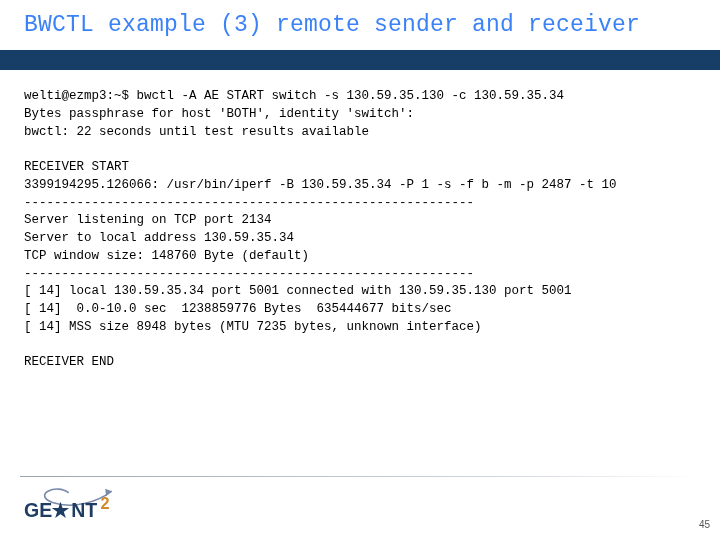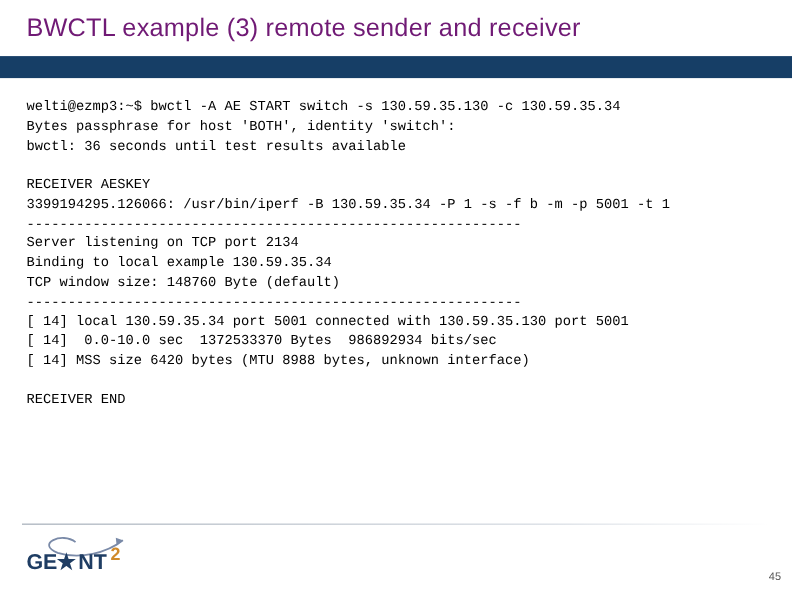--- a/index.html
+++ b/index.html
@@ -1,19 +1,19 @@
 <!DOCTYPE html>
 <html><head>
 <meta charset="utf-8">
 <style>
   * { box-sizing: border-box; margin: 0; padding: 0; }
   html, body { width: 720px; height: 540px; font-family: Arial, Helvetica, sans-serif; background: #fff; overflow: hidden; }
   .slide { width: 720px; height: 540px; position: relative; }
   .title-area { padding: 12px 20px 6px 24px; }
-  .title { font-size: 23px; font-weight: 400; color: #701a75; letter-spacing: 0.2px; }
+  .title { font-size: 23px; font-weight: 400; color: #3b82f6; letter-spacing: 0.2px; font-family: Liberation Mono, monospace; }
   .title-bar { height: 20px; background: #163e66; margin-top: 6px; }
   .content {
     padding: 18px 18px 0 24px;
     font-family: "Lucida Console", Consolas, "Courier New", monospace;
     font-size: 12.5px;
     line-height: 1.42;
     color: #000;
     white-space: pre;
   }
   .footer {
@@ -50,32 +50,32 @@
 
 <div class="slide">
 
   <div class="title-area">
     <div class="title">BWCTL example (3) remote sender and receiver</div>
   </div>
   <div class="title-bar"></div>
 
   <div class="content"><span>welti@ezmp3:~$ bwctl -A AE START switch -s 130.59.35.130 -c 130.59.35.34</span>
 <span>Bytes passphrase for host 'BOTH', identity 'switch':</span>
-<span>bwctl: 36 seconds until test results available</span>
+<span>bwctl: 22 seconds until test results available</span>
 <span></span>
-<span>RECEIVER AESKEY</span>
-<span>3399194295.126066: /usr/bin/iperf -B 130.59.35.34 -P 1 -s -f b -m -p 5001 -t 1</span>
+<span>RECEIVER START</span>
+<span>3399194295.126066: /usr/bin/iperf -B 130.59.35.34 -P 1 -s -f b -m -p 2487 -t 10</span>
 <span>------------------------------------------------------------</span>
 <span>Server listening on TCP port 2134</span>
-<span>Binding to local example 130.59.35.34</span>
+<span>Server to local address 130.59.35.34</span>
 <span>TCP window size: 148760 Byte (default)</span>
 <span>------------------------------------------------------------</span>
 <span>[ 14] local 130.59.35.34 port 5001 connected with 130.59.35.130 port 5001</span>
-<span>[ 14]  0.0-10.0 sec  1372533370 Bytes  986892934 bits/sec</span>
-<span>[ 14] MSS size 6420 bytes (MTU 8988 bytes, unknown interface)</span>
+<span>[ 14]  0.0-10.0 sec  1238859776 Bytes  635444677 bits/sec</span>
+<span>[ 14] MSS size 8948 bytes (MTU 7235 bytes, unknown interface)</span>
 <span></span>
 <span>RECEIVER END</span></div>
 
   <div class="footer">
     <div class="footer-rule"></div>
     <div class="logo">
       <svg viewBox="0 0 160 46">
         <path d="M55 8 C 40 -4, 10 10, 35 20 C 60 28, 90 20, 108 6" fill="none" stroke="#7a8aa8" stroke-width="2"></path>
         <polygon points="108,6 100,3 101,12" fill="#7a8aa8"></polygon>
         <text x="0" y="38" font-family="Arial" font-size="24" font-weight="700" fill="#1f3d63">GE</text>

